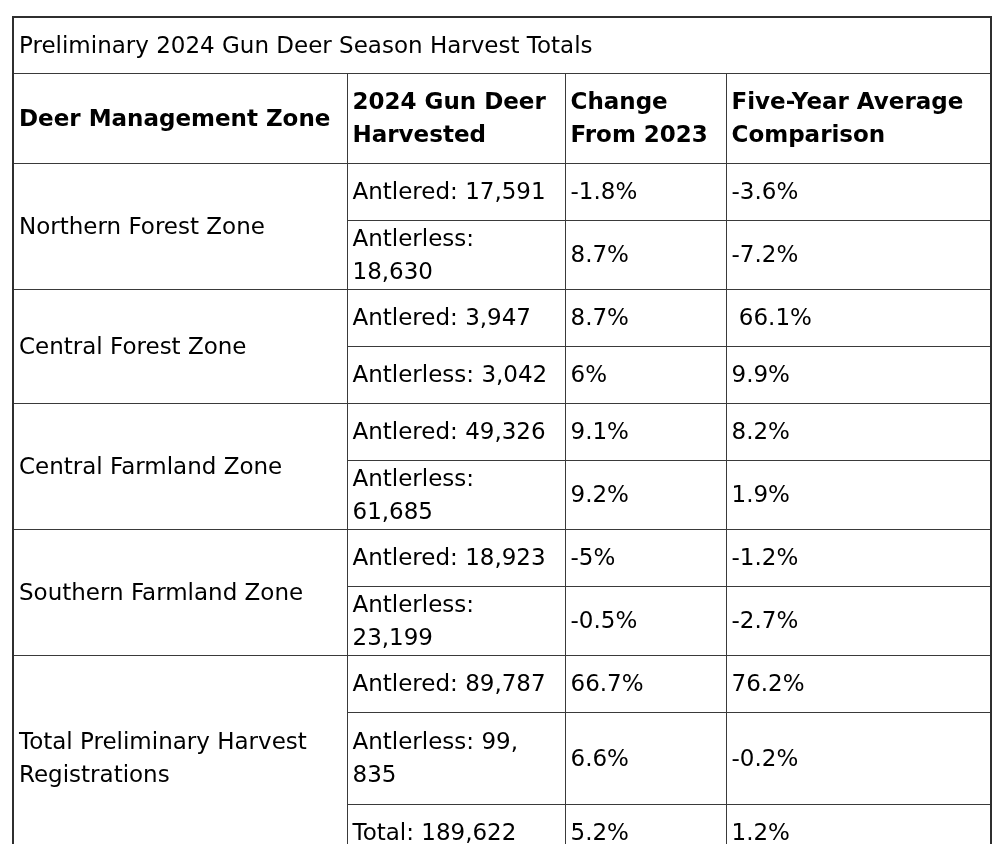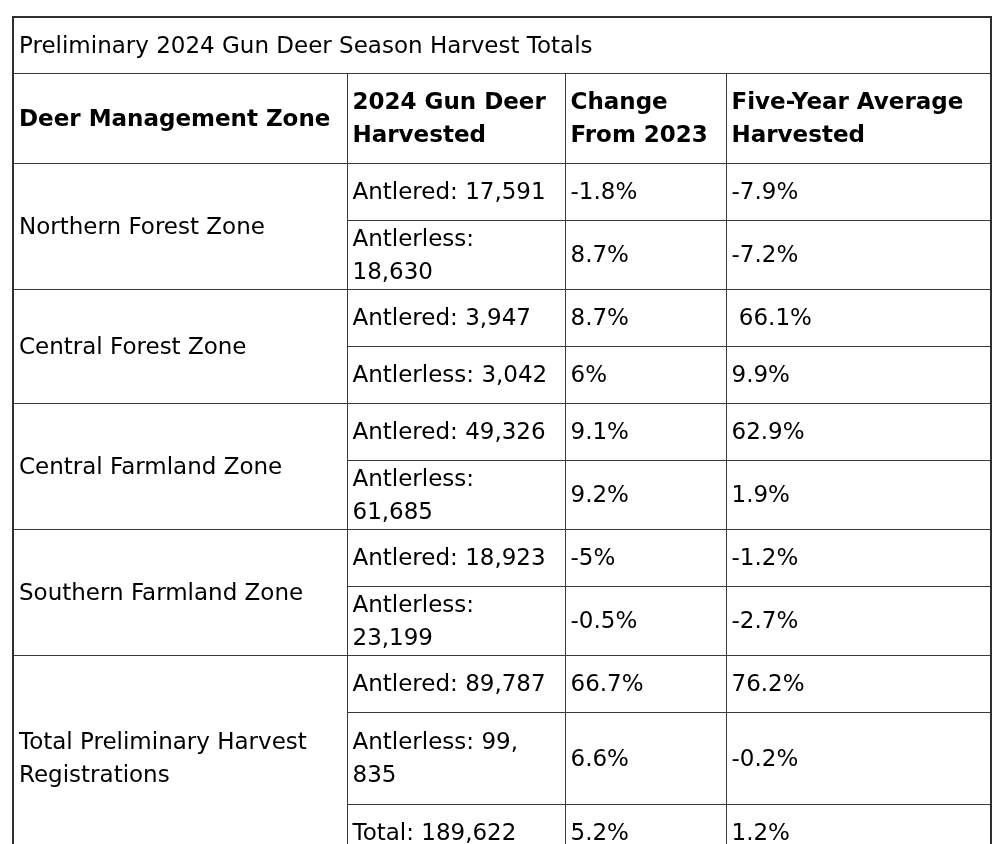--- a/index.html
+++ b/index.html
@@ -61,28 +61,28 @@
       <tr class="h56">
         <td colspan="4" class="b">Preliminary 2024 Gun Deer Season Harvest Totals</td>
       </tr>
       <tr class="h90">
         <th>Deer Management Zone</th>
         <th>2024 Gun Deer
 Harvested</th>
         <th>Change
 From 2023</th>
         <th>Five-Year Average
-Harvested</th>
+Comparison</th>
       </tr>
 
       <tr class="h57">
         <td rowspan="2">Northern Forest Zone</td>
         <td>Antlered: 17,591</td>
         <td>-1.8%</td>
-        <td>-7.9%</td>
+        <td>-3.6%</td>
       </tr>
       <tr class="h57">
         <td>Antlerless: 18,630</td>
         <td>8.7%</td>
         <td>-7.2%</td>
       </tr>
 
       <tr class="h57">
         <td rowspan="2">Central Forest Zone</td>
         <td>Antlered: 3,947</td>
@@ -92,21 +92,21 @@
       <tr class="h57">
         <td>Antlerless: 3,042</td>
         <td>6%</td>
         <td>9.9%</td>
       </tr>
 
       <tr class="h57">
         <td rowspan="2">Central Farmland Zone</td>
         <td>Antlered: 49,326</td>
         <td>9.1%</td>
-        <td>62.9%</td>
+        <td>8.2%</td>
       </tr>
       <tr class="h57">
         <td>Antlerless: 61,685</td>
         <td>9.2%</td>
         <td>1.9%</td>
       </tr>
 
       <tr class="h57">
         <td rowspan="2">Southern Farmland Zone</td>
         <td>Antlered: 18,923</td>

